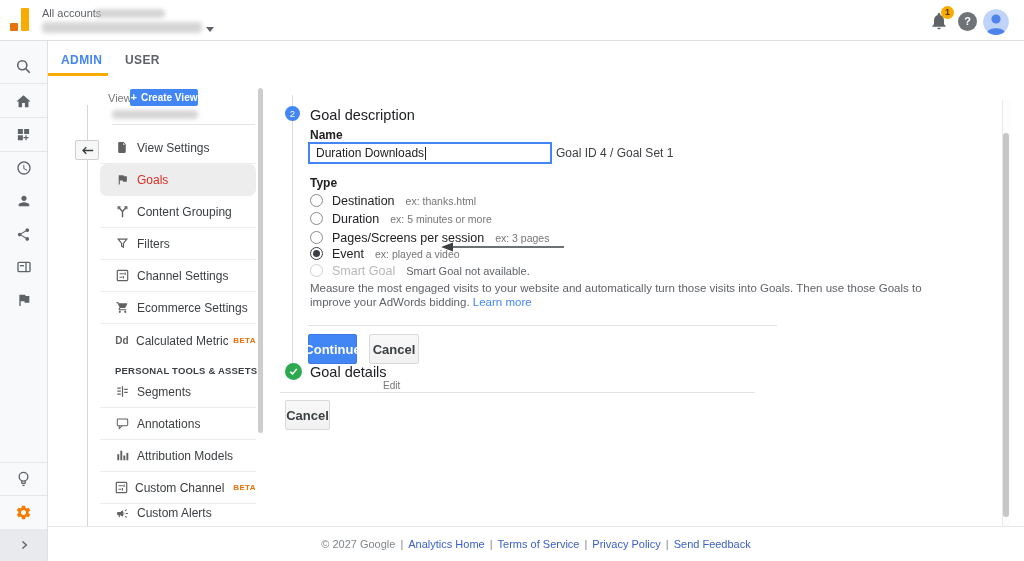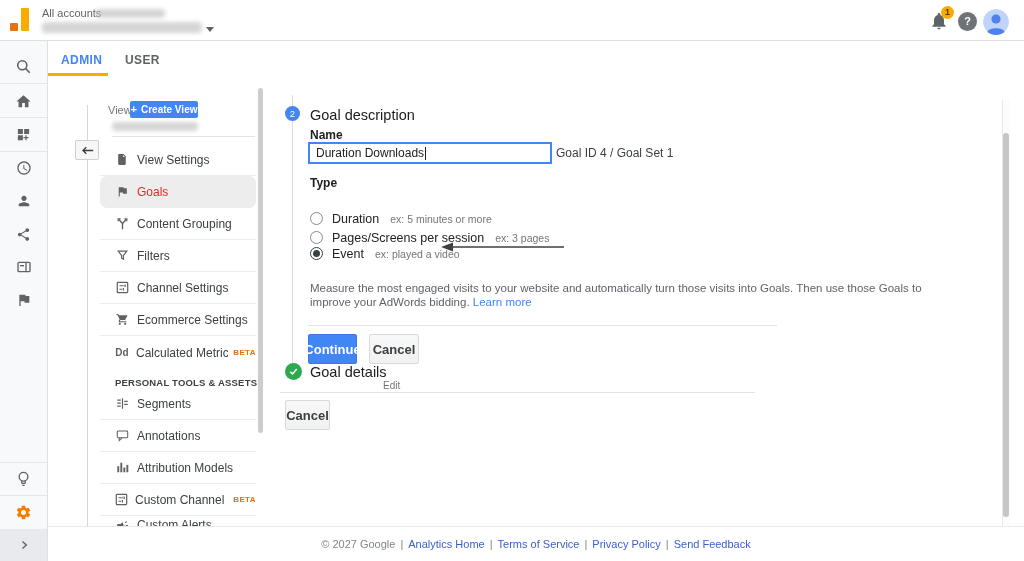--- a/index.html
+++ b/index.html
@@ -31,21 +31,21 @@
   .rail-chevron-cell { position:absolute; left:0; top:488px; width:47px; height:32px; background:#e8eaed; display:flex; align-items:center; justify-content:center; }
 
   
   .tabbar { left:48px; top:41px; width:976px; height:39px; background:#fff; }
   .tab { position:absolute; top:12px; font-size:12px; font-weight:bold; letter-spacing:.4px; }
   .tab-admin { left:13px; color:#4285f4; }
   .tab-user { left:77px; color:#5f6368; }
   .tab-underline { position:absolute; left:0; top:32px; width:60px; height:3px; background:#f9ab00; }
 
   
-  .panel { left:48px; top:88px; width:220px; height:446px; background:#fff; overflow:hidden; }
+  .panel { left:48px; top:76px; width:220px; height:446px; background:#fff; overflow:hidden; }
   .view-label { left:60px; top:16px; font-size:11px; color:#757575; }
   .create-view-btn { left:82px; top:13px; width:68px; height:17px; background:#4285f4; border-radius:2px; color:#fff; font-size:10px; font-weight:bold; display:flex; align-items:center; justify-content:center; gap:4px; cursor:pointer; }
   .create-plus { font-size:11px; font-weight:bold; line-height:1; }
   .blur-view { left:64px; top:34px; width:86px; height:9px; }
   .panel-divider { left:64px; top:48px; width:143px; height:1px; background:#e4e4e4; }
   .menu-row { position:absolute; left:52px; width:156px; height:32px; display:flex; align-items:center; border-bottom:1px solid #ececec; cursor:pointer; }
   .menu-row .mi { width:15px; margin-left:15px; display:flex; justify-content:center; }
   .menu-row .ml { margin-left:7px; font-size:12px; color:#3c4043; white-space:nowrap; overflow:hidden; }
   .menu-row.active { background:#ededed;border-radius:7px; }
   .menu-row.active .ml { color:#d93025; }
@@ -334,39 +334,49 @@
 
   <div class="abs field-label lbl-name">Name</div>
   <div class="abs goal-name-input">
     <span>Duration Downloads</span>
       <span class="caret-bar"></span>
   </div>
   <div class="abs goal-id-note">Goal ID 4 / Goal Set 1</div>
 
   <div class="abs field-label lbl-type">Type</div>
 
+  <div class="radio-row" style="top:112px">
+    <span class="radio"></span>
+    <span class="radio-label">Destination</span>
+    <span class="radio-hint">ex: thanks.html</span>
+  </div>
   <div class="radio-row" style="top:130px">
     <span class="radio"></span>
     <span class="radio-label">Duration</span>
     <span class="radio-hint">ex: 5 minutes or more</span>
   </div>
   <div class="radio-row" style="top:149px">
     <span class="radio"></span>
     <span class="radio-label">Pages/Screens per session</span>
     <span class="radio-hint">ex: 3 pages</span>
   </div>
   <div class="radio-row selected" style="top:165px">
     <span class="radio"></span>
     <span class="radio-label">Event</span>
     <span class="radio-hint">ex: played a video</span>
   </div>
   <svg class="abs annot-arrow" viewBox="0 0 126 12">
     <path d="M10 6H124" stroke="#3c4043" stroke-width="1.4"></path>
     <path d="M1 6 13 1.6v8.8z" fill="#3c4043"></path>
   </svg>
+  <div class="radio-row disabled" style="top:182px">
+    <span class="radio"></span>
+    <span class="radio-label">Smart Goal</span>
+    <span class="radio-hint">Smart Goal not available.</span>
+  </div>
 
   <div class="sg-desc" style="top:202px">Measure the most engaged visits to your website and automatically turn those visits into Goals. Then use those Goals to</div>
   <div class="sg-desc" style="top:216px">
     <span>improve your AdWords bidding.</span>
     <span class="learn-more">Learn more</span>
   </div>
 
   <div class="divider div1"></div>
   <div class="btn btn-continue">Continue</div>
   <div class="btn btn-cancel">Cancel</div>

